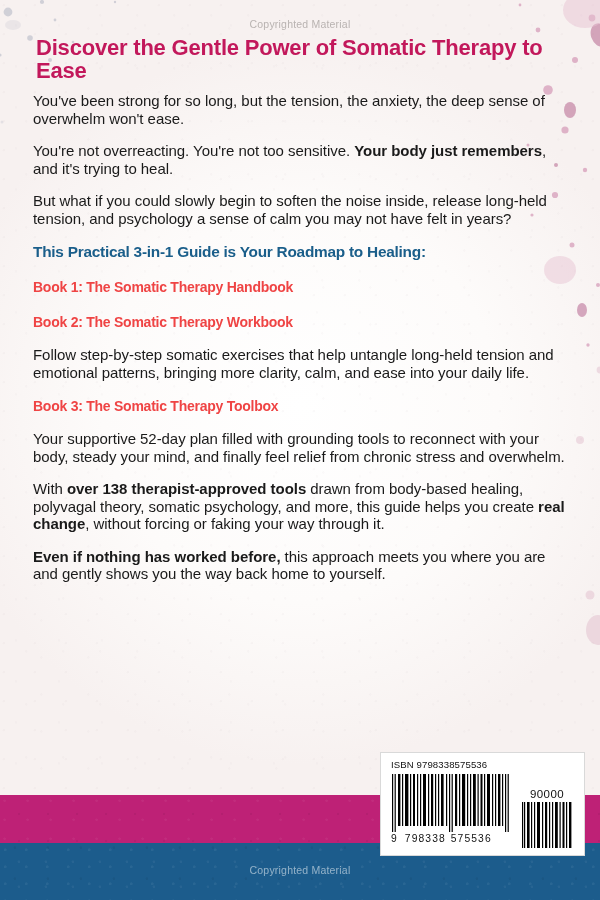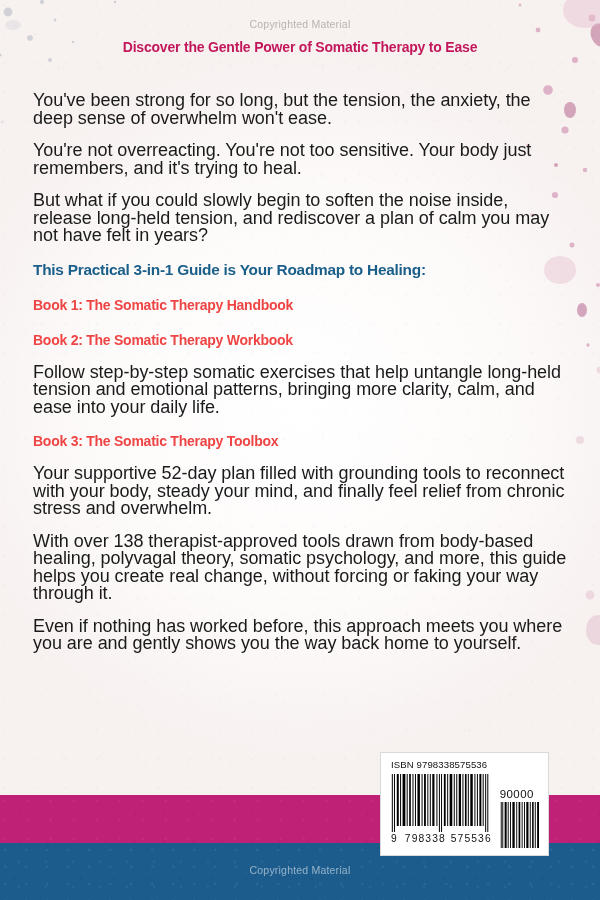--- a/index.html
+++ b/index.html
@@ -94,43 +94,43 @@
     letter-spacing: .2px;
     color: #b9b3b1;
     font-family: "Liberation Sans", sans-serif;
   }
 
   .headline {
     position: absolute;
     top: 36px;
     left: 36px;
     width: 528px;
-    text-align: center;
-    font-size: 14px;
+    text-align: left;
+    font-size: 22px;
     line-height: 23px;
     font-weight: bold;
     color: #c2185b;
     letter-spacing: -.2px;
   }
 
   .body-col {
     position: absolute;
     top: 92px;
     left: 33px;
     width: 534px;
   }
 
   p.para {
-    font-size: 18px;
+    font-size: 15px;
     line-height: 17.5px;
     color: #1a1a1a;
     margin-bottom: 15px;
     letter-spacing: -.05px;
   }
-  p.para b { font-weight: normal; }
+  p.para b { font-weight: bold; }
 
   h2.section-head {
     font-size: 15.4px;
     line-height: 20px;
     font-weight: bold;
     color: #1a5e8a;
     letter-spacing: -.25px;
     margin-top: 13px;
     margin-bottom: 16px;
   }
@@ -196,21 +196,21 @@
     font-size: 10.5px;
     letter-spacing: .2px;
     color: rgba(255,255,255,.52);
   }
 
   
   .barcode-box {
     position: absolute;
     z-index: 8;
     left: 380px; top: 752px;
-    width: 169px; height: 104px;
+    width: 205px; height: 104px;
     background: #ffffff;
     border: 1px solid #d9d9d9;
     padding: 6px 8px 5px 10px;
   }
 
   .isbn-label {
     font-size: 9.6px;
     color: #111;
     letter-spacing: .1px;
     line-height: 12px;
@@ -230,20 +230,21 @@
 
   .bars {
     display: block;
     width: 100%;
     height: 58px;
   }
   .bc-addon .bars { height: 46px; }
 
   .addon-digits {
     font-size: 11.5px;
+    text-align: center;
     color: #111;
     line-height: 13px;
     letter-spacing: .4px;
     margin-bottom: 1px;
   }
 
   .ean-digits {
     display: flex;
     font-size: 10.3px;
     color: #111;
@@ -392,21 +393,21 @@
     <div class="headline">
       <span>Discover the Gentle Power of Somatic Therapy to Ease</span><br>
     </div>
 
     <div class="body-col">
 
       <p class="para">You've been strong for so long, but the tension, the anxiety, the deep sense of overwhelm won't ease.</p>
 
       <p class="para"><span>You're not overreacting. You're not too sensitive. </span><b>Your body just remembers</b><span>, and it's trying to heal.</span></p>
 
-      <p class="para">But what if you could slowly begin to soften the noise inside, release long-held tension, and rediscover a plan of calm you may not have felt in years?</p>
+      <p class="para">But what if you could slowly begin to soften the noise inside, release long-held tension, and psychology a sense of calm you may not have felt in years?</p>
 
       <h2 class="section-head">This Practical 3-in-1 Guide is Your Roadmap to Healing:</h2>
 
       <h3 class="book-head">Book 1: The Somatic Therapy Handbook</h3>
 
       <h3 class="book-head">Book 2: The Somatic Therapy Workbook</h3>
       <p class="para">Follow step-by-step somatic exercises that help untangle long-held tension and emotional patterns, bringing more clarity, calm, and ease into your daily life.</p>
 
       <h3 class="book-head">Book 3: The Somatic Therapy Toolbox</h3>
       <p class="para">Your supportive 52-day plan filled with grounding tools to reconnect with your body, steady your mind, and finally feel relief from chronic stress and overwhelm.</p>

